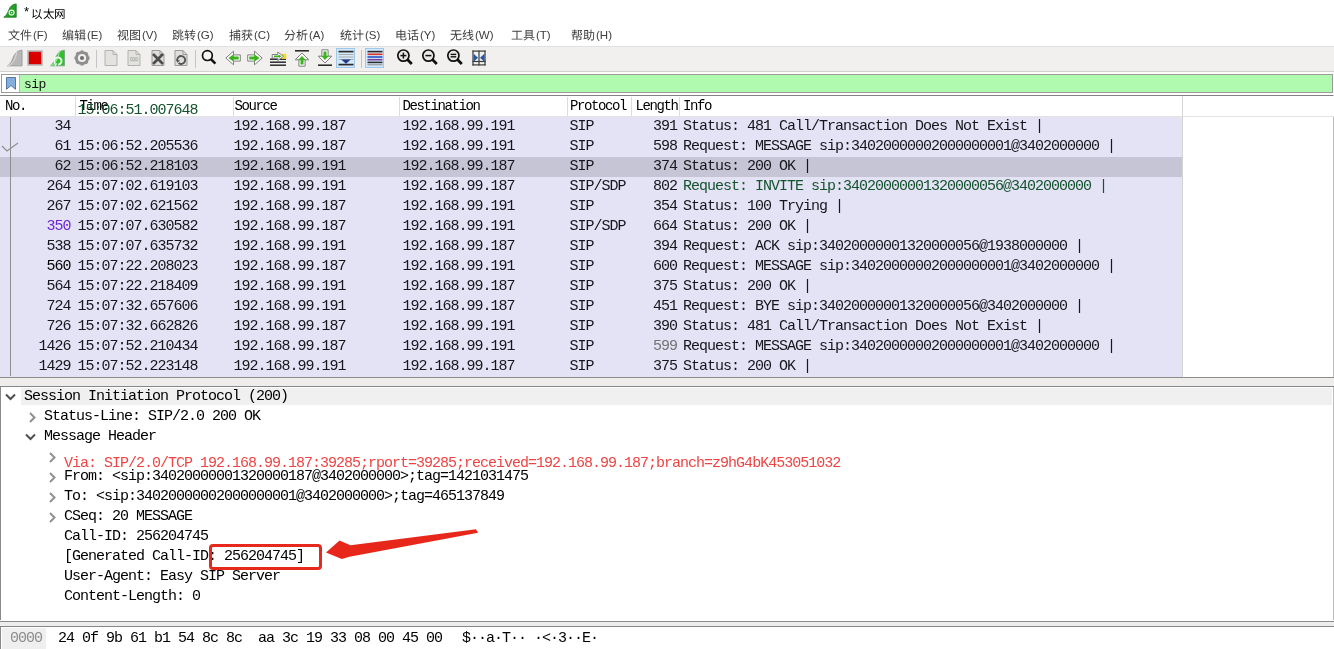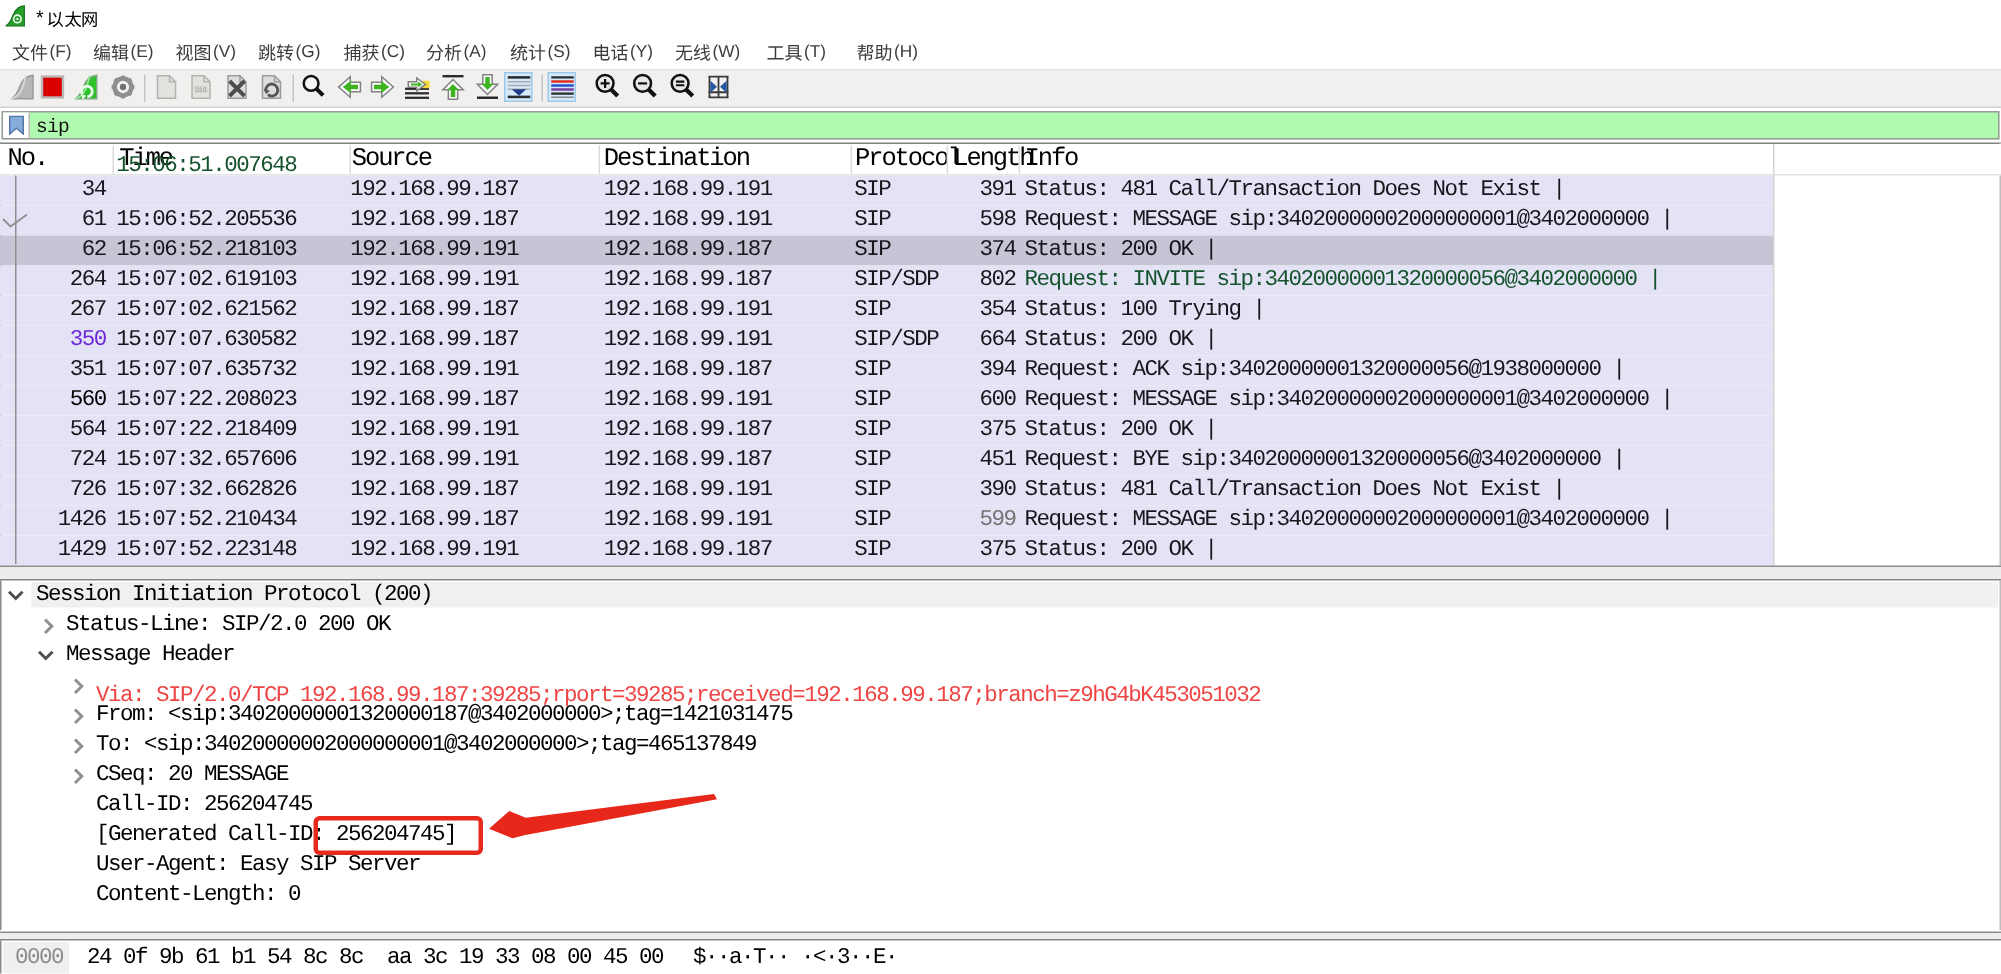--- a/index.html
+++ b/index.html
@@ -1,17 +1,17 @@
 <!DOCTYPE html>
 <html><head><meta charset="utf-8"><style>
 *{margin:0;padding:0;box-sizing:border-box}
 html,body{width:1334px;height:649px;background:#fff;overflow:hidden;font-family:"Liberation Sans",sans-serif}
 .a{position:absolute}
 .m{position:absolute;font-family:"Liberation Mono",monospace;font-size:15px;letter-spacing:-1.0px;white-space:pre;color:#111}
-.mh{position:absolute;font-family:"Liberation Mono",monospace;font-size:17px;letter-spacing:-1.4px;white-space:pre;color:#000}
+.mh{position:absolute;font-family:"Liberation Mono",monospace;font-size:14px;letter-spacing:-1.4px;white-space:pre;color:#000}
 .ck{display:inline-block;fill:#3c3c3c}
 .mi{position:absolute;top:27px;height:16px;display:flex;align-items:center;color:#3c3c3c;font-size:11.5px}
 .mi .lat{margin-left:1px;letter-spacing:0px}
 .ic{position:absolute;top:48px}
 </style></head><body>
 <svg width="0" height="0" style="position:absolute">
 <defs>
 <path id="c0" transform="translate(0 880) scale(1 -1)" d="M374 712C432 640 497 538 525 473L592 513C562 577 497 674 438 747ZM761 801C739 356 668 107 346 -21C364 -36 393 -70 403 -86C539 -24 632 56 697 163C777 83 860 -13 900 -77L966 -28C918 43 819 148 733 230C799 373 827 558 841 798ZM141 20C166 43 203 65 493 204C487 220 477 253 473 274L240 165V763H160V173C160 127 121 95 100 82C112 68 134 38 141 20Z"></path>
 <path id="c1" transform="translate(0 880) scale(1 -1)" d="M459 839C458 763 459 671 448 574H61V498H437C400 299 303 94 38 -18C59 -34 82 -61 94 -80C211 -28 297 42 360 121C428 63 507 -17 543 -69L608 -19C568 35 481 116 411 173L385 154C448 245 485 347 507 448C584 204 713 14 914 -82C926 -60 951 -29 970 -13C770 73 638 264 569 498H944V574H528C538 670 539 762 540 839Z"></path>
 <path id="c2" transform="translate(0 880) scale(1 -1)" d="M194 536C239 481 288 416 333 352C295 245 242 155 172 88C188 79 218 57 230 46C291 110 340 191 379 285C411 238 438 194 457 157L506 206C482 249 447 303 407 360C435 443 456 534 472 632L403 640C392 565 377 494 358 428C319 480 279 532 240 578ZM483 535C529 480 577 415 620 350C580 240 526 148 452 80C469 71 498 49 511 38C575 103 625 184 664 280C699 224 728 171 747 127L799 171C776 224 738 290 693 358C720 440 740 531 755 630L687 638C676 564 662 494 644 428C608 479 570 529 532 574ZM88 780V-78H164V708H840V20C840 2 833 -3 814 -4C795 -5 729 -6 663 -3C674 -23 687 -57 692 -77C782 -78 837 -76 869 -64C902 -52 915 -28 915 20V780Z"></path>
@@ -360,21 +360,21 @@
 <span class="m" style="left:683px;top:197px;line-height:20px;color:#16161d">Status: 100 Trying |</span>
 <div class="a" style="left:0;top:217px;width:1182px;height:20px;background:#e4e3f5"></div>
 <span class="m" style="left:46.5px;top:217px;line-height:20px;color:#6d28d9">350</span>
 <span class="m" style="left:77.5px;top:217px;line-height:20px;color:#16161d">15:07:07.630582</span>
 <span class="m" style="left:233.5px;top:217px;line-height:20px;color:#16161d">192.168.99.187</span>
 <span class="m" style="left:402.5px;top:217px;line-height:20px;color:#16161d">192.168.99.191</span>
 <span class="m" style="left:569.5px;top:217px;line-height:20px;color:#16161d">SIP/SDP</span>
 <span class="m" style="left:653px;top:217px;line-height:20px;color:#16161d">664</span>
 <span class="m" style="left:683px;top:217px;line-height:20px;color:#16161d">Status: 200 OK |</span>
 <div class="a" style="left:0;top:237px;width:1182px;height:20px;background:#e4e3f5"></div>
-<span class="m" style="left:46.5px;top:237px;line-height:20px;color:#16161d">351</span>
+<span class="m" style="left:46.5px;top:237px;line-height:20px;color:#16161d">538</span>
 <span class="m" style="left:77.5px;top:237px;line-height:20px;color:#16161d">15:07:07.635732</span>
 <span class="m" style="left:233.5px;top:237px;line-height:20px;color:#16161d">192.168.99.191</span>
 <span class="m" style="left:402.5px;top:237px;line-height:20px;color:#16161d">192.168.99.187</span>
 <span class="m" style="left:569.5px;top:237px;line-height:20px;color:#16161d">SIP</span>
 <span class="m" style="left:653px;top:237px;line-height:20px;color:#16161d">394</span>
 <span class="m" style="left:683px;top:237px;line-height:20px;color:#16161d">Request: ACK sip:34020000001320000056@1938000000 |</span>
 <div class="a" style="left:0;top:257px;width:1182px;height:20px;background:#e4e3f5"></div>
 <span class="m" style="left:46.5px;top:257px;line-height:20px;color:#000000">560</span>
 <span class="m" style="left:77.5px;top:257px;line-height:20px;color:#16161d">15:07:22.208023</span>
 <span class="m" style="left:233.5px;top:257px;line-height:20px;color:#16161d">192.168.99.187</span>

